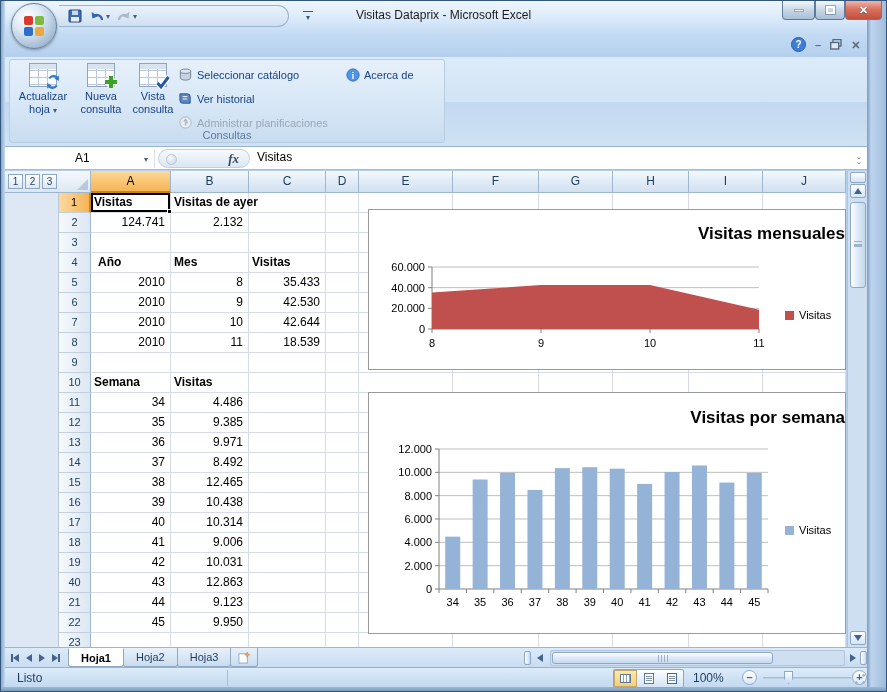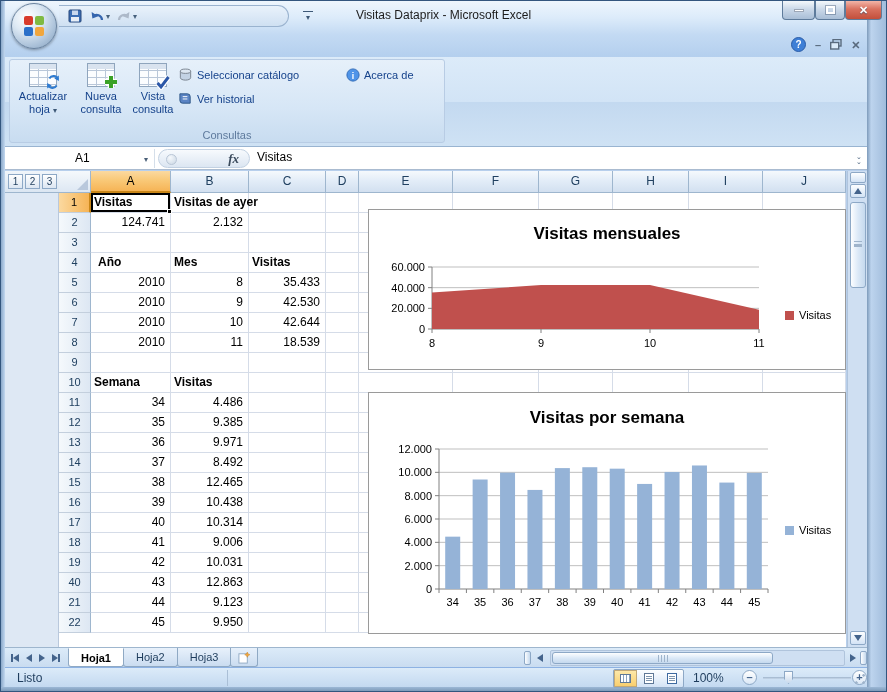--- a/index.html
+++ b/index.html
@@ -195,21 +195,21 @@
   .zthumb { position:absolute; left:779px; top:3px; width:9px; height:13px;
     background:linear-gradient(#fdfeff,#c9d9ec); border:1px solid #8da8c6;
     clip-path:polygon(0 0,100% 0,100% 62%,50% 100%,0 62%); }
   .resize-grip { position:absolute; left:849px; top:5px; width:12px; height:12px;
     background:radial-gradient(circle at 80% 20%, #9fb4cb 1px, transparent 1.6px),
                radial-gradient(circle at 80% 80%, #9fb4cb 1px, transparent 1.6px),
                radial-gradient(circle at 20% 80%, #9fb4cb 1px, transparent 1.6px); }
 
   
   .chart { position:absolute; background:#fff; border:1px solid #9a9a9a; z-index:5; }
-  .chart-title { position:absolute; left:0; width:100%; text-align:center; font-weight:bold;
+  .chart-title { position:absolute; left:0; width:100%; text-align:right; font-weight:bold;
     font-size:17px; color:#000; }
   .legend { position:absolute; display:flex; align-items:center; gap:5px; font-size:11px; color:#000; }
   .swatch { width:9px; height:9px; display:block; }
   svg text { font-family:"Liberation Sans",sans-serif; }
 </style>
 </head>
 <body>
 
 <div id="app">
   <div class="glass-top"></div>
@@ -324,20 +324,28 @@
         </svg>
         <span>Seleccionar catálogo</span>
       </div>
       <div class="smallbtn" style="top:30px">
         <svg width="15" height="15" viewBox="0 0 16 16">
           <path d="M2 3h8a3 3 0 0 1 3 3v7H5a3 3 0 0 1-3-3z" fill="#5b84c4" stroke="#2f5788"></path>
           <path d="M5 6h5M5 8.5h5" stroke="#fff" stroke-width="1"></path>
         </svg>
         <span>Ver historial</span>
       </div>
+      <div class="smallbtn disabled" style="top:54px">
+        <svg width="15" height="15" viewBox="0 0 16 16">
+          <circle cx="8" cy="8" r="6" fill="#e8ecf2" stroke="#a8b4c0"></circle>
+          <polygon points="8,3.5 10.5,7 5.5,7" fill="#a8b4c0"></polygon>
+          <path d="M8 8v3M8 8h2.4" stroke="#a8b4c0" stroke-width="1.4"></path>
+        </svg>
+        <span>Administrar planificaciones</span>
+      </div>
       <div class="aboutbtn">
         <svg width="14" height="14" viewBox="0 0 16 16">
           <circle cx="8" cy="8" r="7" fill="#4f94e8" stroke="#2b66b4"></circle>
           <text x="8" y="12" text-anchor="middle" font-size="10" font-weight="bold" font-family="Liberation Serif,serif" fill="#fff">i</text>
         </svg>
         <span>Acerca de</span>
       </div>
       <div class="rgroup-label">Consultas</div>
     </div>
   </div>
@@ -650,20 +658,33 @@
         <div class="cell" style="width: 86px;"></div>
         <div class="cell" style="width: 74px;"></div>
         <div class="cell" style="width: 76px;"></div>
         <div class="cell" style="width: 74px;"></div>
         <div class="cell" style="width: 83px;"></div>
       </div>
       <div class="grow">
         <div class="rhead">22</div>
         <div class="cell num" style="width: 80px;">45</div>
         <div class="cell num" style="width: 78px;">9.950</div>
+        <div class="cell" style="width: 77px;"></div>
+        <div class="cell" style="width: 33px;"></div>
+        <div class="cell" style="width: 94px;"></div>
+        <div class="cell" style="width: 86px;"></div>
+        <div class="cell" style="width: 74px;"></div>
+        <div class="cell" style="width: 76px;"></div>
+        <div class="cell" style="width: 74px;"></div>
+        <div class="cell" style="width: 83px;"></div>
+      </div>
+      <div class="grow">
+        <div class="rhead">23</div>
+        <div class="cell" style="width: 80px;"></div>
+        <div class="cell" style="width: 78px;"></div>
         <div class="cell" style="width: 77px;"></div>
         <div class="cell" style="width: 33px;"></div>
         <div class="cell" style="width: 94px;"></div>
         <div class="cell" style="width: 86px;"></div>
         <div class="cell" style="width: 74px;"></div>
         <div class="cell" style="width: 76px;"></div>
         <div class="cell" style="width: 74px;"></div>
         <div class="cell" style="width: 83px;"></div>
       </div>
     </div>

